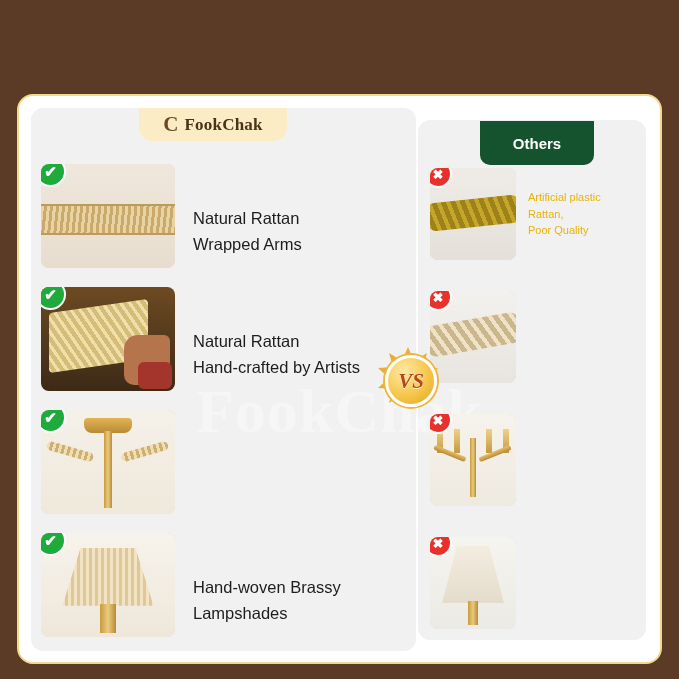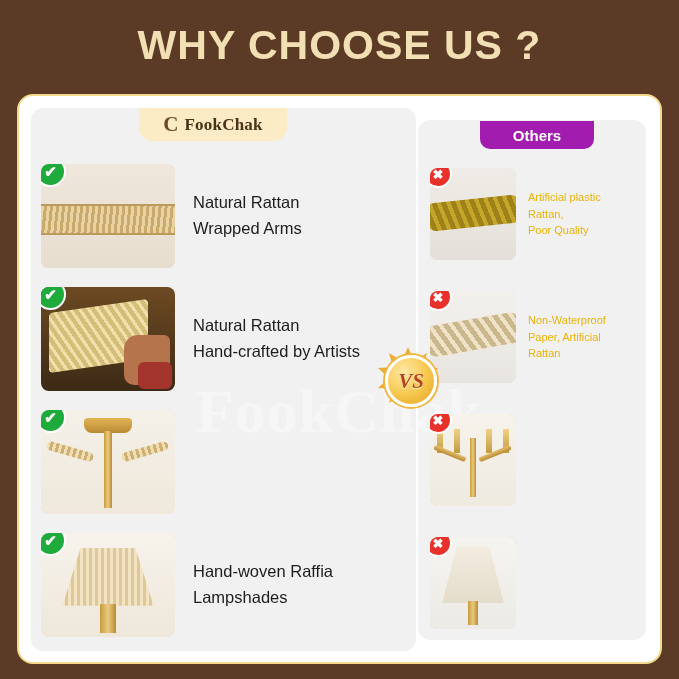--- a/index.html
+++ b/index.html
@@ -60,22 +60,22 @@
     line-height:1;
   }
   .brand-name{
     font-family:"Liberation Serif", serif;
     font-size:17px;font-weight:bold;color:#4a3316;
     letter-spacing:.2px;
   }
 
   .others-chip{
     position:absolute;left:480px;top:121px;
-    width:114px;height:28px;
-    background:#a21caf;
+    width:114px;height:44px;
+    background:#14532d;
     border-radius:0 0 10px 10px;
     display:flex;align-items:center;justify-content:center;
   }
   .others-chip span{
     color:#ffffff;font-size:15px;font-weight:bold;
   }
 
   
   .watermark{
     position:absolute;left:0;top:376px;width:679px;
@@ -89,21 +89,21 @@
   }
 
   
   .lrow{position:absolute;left:41px;width:368px;height:104px;}
   .lthumb{
     position:absolute;left:0;top:0;width:134px;height:104px;
     border-radius:8px;overflow:hidden;
     background:#ded3c2;
   }
   .ltext{
-    position:absolute;left:152px;top:0;width:216px;height:104px;
+    position:absolute;left:152px;top:16px;width:216px;height:104px;
     display:flex;align-items:center;
     font-size:16.5px;color:#1d1d1d;line-height:1.55;
   }
   .check{
     position:absolute;left:-6px;top:-8px;
     width:27px;height:27px;border-radius:50%;
     background:#1faa3c;
     border:2px solid #ffffff;
     display:flex;align-items:center;justify-content:center;
     color:#fff;font-size:15px;font-weight:bold;
@@ -229,21 +229,20 @@
     background:linear-gradient(#f3ece0,#e4dccb);
     clip-path:polygon(24% 0,76% 0,100% 100%,0 100%);
   }
   .r4 .base{position:absolute;left:44%;top:70%;width:12%;height:26%;background:linear-gradient(90deg,#c99a3c,#e8c97c,#b98a33);}
 </style>
 </head>
 <body>
 
 <div class="page">
 
-  <div class="title">WHY CHOOSE US ?</div>
 
   <div class="panel"></div>
 
   <div class="col-left"></div>
   <div class="col-right"></div>
 
   <div class="watermark">FookChak</div>
 
   <div class="brand-chip">
     <span class="brand-c">C</span>
@@ -291,21 +290,21 @@
   </div>
 
   <div class="lrow" style="top:533px">
     <div class="lthumb">
       <div class="img p4">
           <div class="shade"></div>
           <div class="base"></div>
         </div>
       <div class="check">✔</div>
     </div>
-    <div class="ltext" style="white-space:pre-line">Hand-woven Raffia
+    <div class="ltext" style="white-space:pre-line">Hand-woven Brassy
 Lampshades</div>
   </div>
 
   <div class="rrow" style="top:168px">
     <div class="rthumb">
       <div class="img r1">
           <div class="tube"></div>
         </div>
       <div class="cross">✖</div>
     </div>
@@ -314,23 +313,20 @@
 Poor Quality</div>
   </div>
 
   <div class="rrow" style="top:291px">
     <div class="rthumb">
       <div class="img r2">
           <div class="rope"></div>
         </div>
       <div class="cross">✖</div>
     </div>
-    <div class="rtext" style="white-space:pre-line">Non-Waterproof
-Paper, Artificial
-Rattan</div>
   </div>
 
   <div class="rrow" style="top:414px">
     <div class="rthumb">
       <div class="img r3">
         <div class="cand a"></div>
           <div class="cand b"></div>
           <div class="cand c"></div>
           <div class="cand d"></div>
         <div class="arm l"></div>

